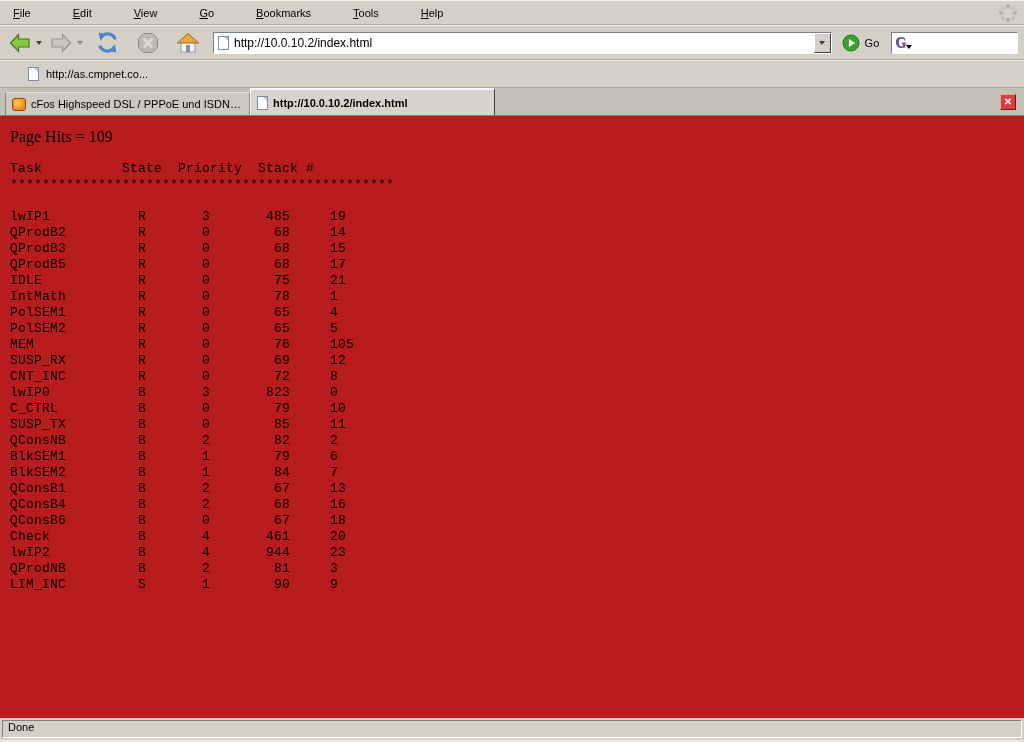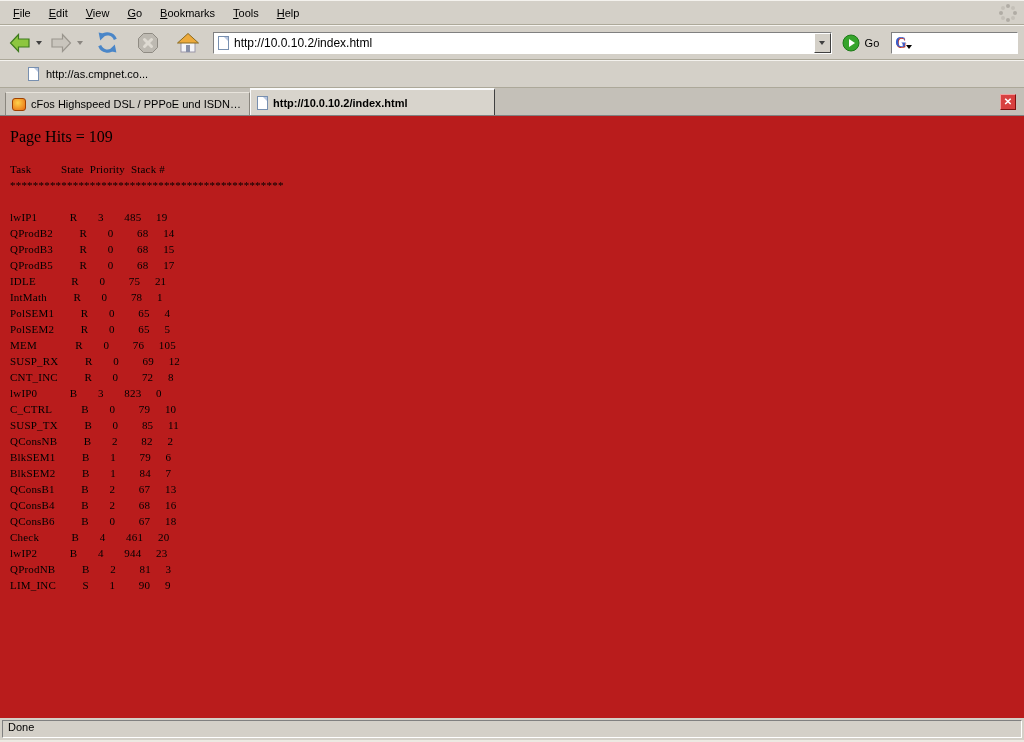--- a/index.html
+++ b/index.html
@@ -81,38 +81,38 @@
     color:#2038a0; font-size:8px; font-weight:bold; display:flex; align-items:center; justify-content:center;
     font-style:italic; }
   .tab-spacer { flex:1 1 auto; }
   .tab-close { width:16px; height:16px; background:#d84040; border:1px solid; border-color:#f0a0a0 #801010 #801010 #f0a0a0;
     color:#fff; font-size:10px; font-weight:bold; line-height:14px; text-align:center; margin:0 3px 5px 0; flex:none;
     font-family:"Liberation Sans",sans-serif; }
 
   
   .content { flex:1 1 auto; background:#b91c1c; overflow:hidden; padding:12px 0 0 10px; }
   .page-hits { font-family:"Liberation Serif",serif; font-size:16px; color:#000; margin-bottom:15px; }
-  .task-listing { font-family:Liberation Serif, serif; font-size:11px; line-height:16px;
+  .task-listing { font-family:Liberation Mono, monospace; font-size:13px; line-height:16px;
     letter-spacing:0.2px; color:#000; white-space:pre; }
 
   
   .statusbar { height:24px; background:#d4d0c8; flex:none; padding:2px 2px 0 2px; border-bottom:2px solid #ece9e2; }
   .status-panel { height:18px; border:1px solid; border-color:#808080 #fff #fff #808080;
     display:flex; align-items:flex-start; padding-left:5px; font-size:11px; color:#000; }
 
   svg { display:block; }
 </style>
 </head>
 <body>
 
 <div class="window">
 
 
   <div class="menubar">
-    <span style="display:flex;align-items:center;">
+    <span style="display:flex;align-items:center;gap:24px;">
         <span class="menu-item"><u>F</u>ile</span>
         <span class="menu-item"><u>E</u>dit</span>
         <span class="menu-item"><u>V</u>iew</span>
         <span class="menu-item"><u>G</u>o</span>
         <span class="menu-item"><u>B</u>ookmarks</span>
         <span class="menu-item"><u>T</u>ools</span>
         <span class="menu-item"><u>H</u>elp</span>
       </span>
     <span class="throbber">
       <svg width="20" height="20" viewBox="0 0 20 20">

